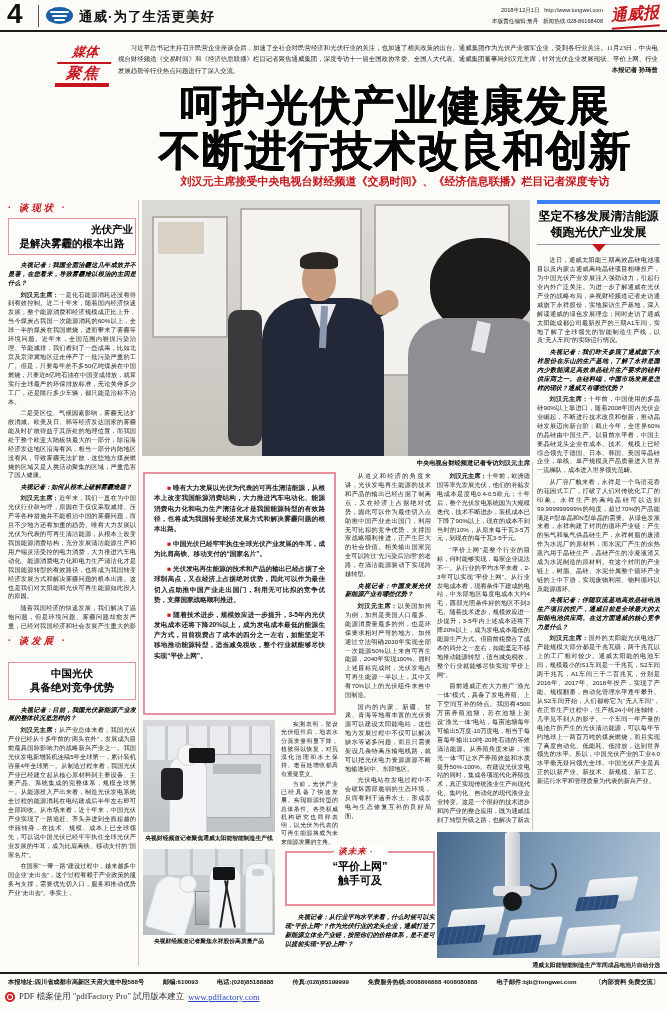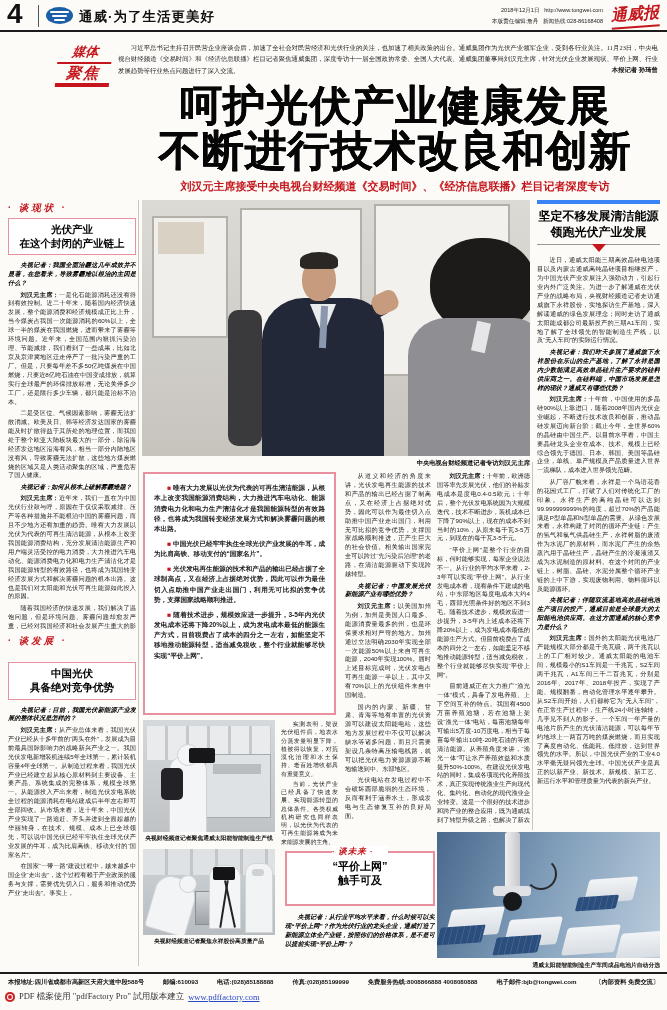--- a/index.html
+++ b/index.html
@@ -62,31 +62,31 @@
   <div class="abs serif" style="left:57px;top:43px;width:54px;text-align:center;color:var(--accent);font-style:italic;font-weight:bold;transform:skewX(-6deg);">
     <span style="display:block;font-size:13px;border-bottom:2px solid var(--accent);padding-bottom:1px;">媒体</span>
     <span style="display:block;font-size:15px;letter-spacing:2px;border-bottom:4px solid var(--accent);">聚焦</span>
   </div>
   <div class="abs serif" style="left:118px;top:42px;width:540px;font-size:6.4px;line-height:1.78;text-align:justify;text-indent:2em;color:#222;">习近平总书记主持召开民营企业座谈会后，加速了全社会对民营经济和光伏行业的关注，也加速了相关政策的出台。通威集团作为光伏产业领军企业，受到各行业关注。11月23日，中央电视台财经频道《交易时间》和《经济信息联播》栏目记者聚焦通威集团，深度专访十一届全国政协常委、全国人大代表、通威集团董事局刘汉元主席，针对光伏企业发展现状、平价上网、行业发展趋势等行业热点问题进行了深入交流。</div>
   <div class="abs serif" style="left:560px;top:66px;width:98px;text-align:right;font-size:6.4px;font-weight:bold;color:#111;background:#fcfbf8;">本报记者 孙琦曾</div>
 
   <div class="abs" style="left:130px;top:84px;width:530px;text-align:center;">
     <div style="font-size:42px;font-weight:900;line-height:1.07;color:#060606;letter-spacing:1px;text-shadow:0.6px 0 #000,0 0.4px #000;">呵护光伏产业健康发展</div>
     <div style="font-size:42px;font-weight:900;line-height:1.07;color:#060606;letter-spacing:1px;text-shadow:0.6px 0 #000,0 0.4px #000;">不断进行技术改良和创新</div>
-    <div style="margin-top:5px;font-size:11px;font-weight:bold;color:var(--accent);">刘汉元主席接受中央电视台财经频道《交易时间》、《经济信息联播》栏目记者深度专访</div>
+    <div style="font-size:11px;font-weight:bold;color:var(--accent);">刘汉元主席接受中央电视台财经频道《交易时间》、《经济信息联播》栏目记者深度专访</div>
   </div>
 
   <div class="abs hairline-v" style="left:138px;top:200px;height:766px;"></div>
   <div class="abs hairline-v" style="left:532px;top:462px;height:368px;"></div>
 
   <div class="abs" style="left:8px;top:202px;width:128px;">
     <div class="section-label">谈现状</div>
     <div class="rail-box" style="margin-top:3px;">
-      <span style="display:block;">光伏产业</span>
-      <span style="display:block;">在这个封闭的产业链上</span>
+      <span style="display:block;text-align:right;">光伏产业</span>
+      <span style="display:block;">是解决雾霾的根本出路</span>
     </div>
     <div style="margin-top:6px;height:368px;overflow:hidden;">
         <p class="para q"><b>央视记者：</b>我国全面治霾这几年成效并不显著，在您看来，导致雾霾难以根治的主因是什么？</p>
         <p class="para"><b>刘汉元主席：</b>一是化石能源消耗还没有得到有效控制。近二十年来，随着国内经济快速发展，整个能源消费和经济规模成正比上升，当今煤炭占我国一次能源消耗的60%以上，全球一半的煤炭在我国燃烧，进而带来了雾霾等环境问题。近年来，全国范围内狠抓污染治理、节能减排，我们看到了一些成果，比如北京及京津冀地区迁走停产了一批污染严重的工厂。但是，只要每年差不多50亿吨煤炭在中国燃烧，只要近8亿吨石油在中国变成排放，就算实行全球最严的环保排放标准，无论关停多少工厂，还是限行多少车辆，都只能是治标不治本。</p>
         <p class="para">二是受区位、气候因素影响，雾霾无法扩散消减。欧美及日、韩等经济发达国家的雾霾能及时扩散得益于其所处的地理位置，而我国处于整个欧亚大陆板块最大的一部分，除沿海经济发达地区沿海有风，相当一部分内陆地区没有风，导致雾霾无法扩散，这些地方煤炭燃烧的区域又是人类活动聚集的区域，严重危害了国人健康。</p>
         <p class="para q"><b>央视记者：</b>如何从根本上破解雾霾难题？</p>
         <p class="para"><b>刘汉元主席：</b>近年来，我们一直在为中国光伏行业鼓与呼，原因在于仅仅采取减排、压产等各种措施并不能根治中国的雾霾问题，而且不少地方还有加重的趋势。唯有大力发展以光伏为代表的可再生清洁能源，从根本上改变我国能源消费结构，充分发展清洁能源生产和用户端灵活受控的电力消费，大力推进汽车电动化、能源消费电力化和电力生产清洁化才是我国能源转型的有效路径，也将成为我国转变经济发展方式和解决雾霾问题的根本出路。这也是我们对太阳能和光伏可再生能源如此投入的原因。</p>
         <p class="para">随着我国经济的快速发展，我们解决了温饱问题，但是环境问题、雾霾问题却愈发严重，已经对我国经济和社会发展产生重大的影响，对国民健康构成严重威胁，这其实是环境生态上的“贫困”。因此，今年全国两会上，我们提出，要像“打赢脱贫攻坚战”一样“打赢空气环境生态脱贫攻坚战”。</p>
       </div>
 

